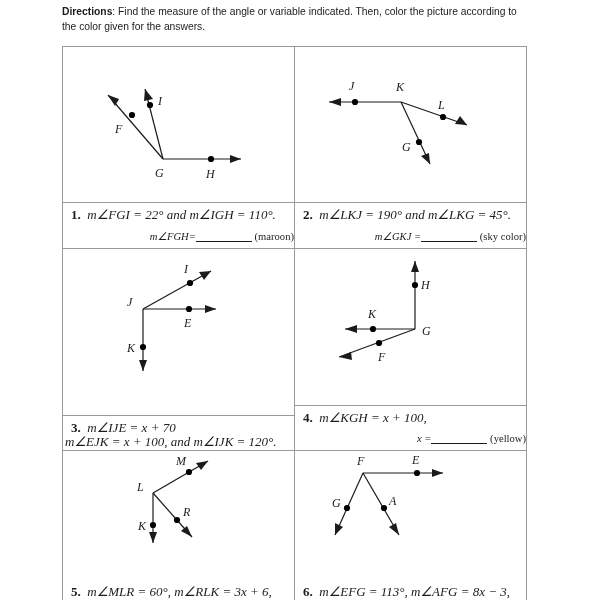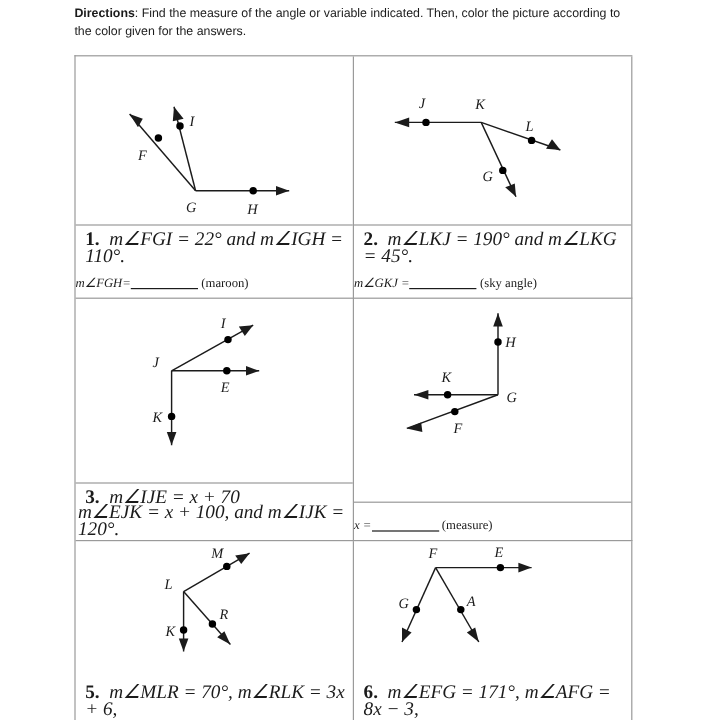--- a/index.html
+++ b/index.html
@@ -52,31 +52,31 @@
     position:relative;
     flex:1 1 auto;
     overflow:hidden;
   }
   .fig.bordered{border-bottom:1px solid #9a9a9a;}
   .fig svg{position:absolute;left:0;top:0;}
 
   .stmt{
     flex:0 0 auto;
     padding:5px 0 2px 0;
-    font-size:16px;
+    font-size:13px;
     line-height:13.5px;
     font-style:italic;
   }
   .stmt .num{font-style:normal;font-weight:bold;}
   .stmt .l1{padding-left:8px;}
   .stmt .l2{padding-left:2px;font-style:italic;}
   .ans{
     flex:0 0 auto;
     padding:7px 0 6px 0;
-    text-align:left;
+    text-align:right;
     font-size:10.6px;
     font-style:italic;
   }
   .ans .blank{
     display:inline-block;
     width:56px;
     border-bottom:1px solid #1b1b1b;
     vertical-align:-2px;
   }
   .ans .color{font-style:normal;}
@@ -154,21 +154,21 @@
             <text class="lbl" x="101" y="44">K</text>
             <text class="lbl" x="143" y="62">L</text>
             <text class="lbl" x="107" y="104">G</text>
           </svg>
         </div>
         <div class="stmt">
           <div class="l1"><span class="num">2.</span>&nbsp;&nbsp;<span>m∠LKJ = 190° and  m∠LKG = 45°.</span></div>
         </div>
         <div class="ans">
           <span>m∠GKJ =</span><span class="blank"></span>
-          <span class="color">(sky angle)</span>
+          <span class="color">(sky color)</span>
         </div>
       </div>
     </div>
 
     <div class="row row-2">
 
       <div class="cell">
         <div class="fig bordered">
           <svg width="232" height="135" viewBox="0 0 232 135">
             <g class="ray">
@@ -208,24 +208,25 @@
             <circle class="dot" cx="120" cy="36" r="3.1"></circle>
             <circle class="dot" cx="78" cy="80" r="3.1"></circle>
             <circle class="dot" cx="84" cy="94" r="3.1"></circle>
             <text class="lbl" x="126" y="40">H</text>
             <text class="lbl" x="73" y="69">K</text>
             <text class="lbl" x="127" y="86">G</text>
             <text class="lbl" x="83" y="112">F</text>
           </svg>
         </div>
         <div class="stmt">
+          <div class="l1"><span class="num">4.</span>&nbsp;&nbsp;<span>m∠KGH = x + 100,</span></div>
         </div>
         <div class="ans">
           <span>x =</span><span class="blank"></span>
-          <span class="color">(measure)</span>
+          <span class="color">(yellow)</span>
         </div>
       </div>
     </div>
 
     <div class="row row-3">
 
       <div class="cell">
         <div class="fig">
           <svg width="232" height="100" viewBox="0 0 232 100">
             <g class="ray">
@@ -239,21 +240,21 @@
             <circle class="dot" cx="126" cy="21" r="3.1"></circle>
             <circle class="dot" cx="114" cy="69" r="3.1"></circle>
             <circle class="dot" cx="90" cy="74" r="3.1"></circle>
             <text class="lbl" x="113" y="14">M</text>
             <text class="lbl" x="74" y="40">L</text>
             <text class="lbl" x="120" y="65">R</text>
             <text class="lbl" x="75" y="79">K</text>
           </svg>
         </div>
         <div class="stmt">
-          <div class="l1"><span class="num">5.</span>&nbsp;&nbsp;<span>m∠MLR = 70°, m∠RLK = 3x + 6,</span></div>
+          <div class="l1"><span class="num">5.</span>&nbsp;&nbsp;<span>m∠MLR = 60°, m∠RLK = 3x + 6,</span></div>
         </div>
       </div>
 
       <div class="cell">
         <div class="fig">
           <svg width="232" height="100" viewBox="0 0 232 100">
             <g class="ray">
               <line x1="68" y1="22" x2="148" y2="22"></line>
               <line x1="68" y1="22" x2="40" y2="84"></line>
               <line x1="68" y1="22" x2="104" y2="84"></line>
@@ -264,19 +265,19 @@
             <circle class="dot" cx="122" cy="22" r="3.1"></circle>
             <circle class="dot" cx="52" cy="57" r="3.1"></circle>
             <circle class="dot" cx="89" cy="57" r="3.1"></circle>
             <text class="lbl" x="62" y="14">F</text>
             <text class="lbl" x="117" y="13">E</text>
             <text class="lbl" x="37" y="56">G</text>
             <text class="lbl" x="94" y="54">A</text>
           </svg>
         </div>
         <div class="stmt">
-          <div class="l1"><span class="num">6.</span>&nbsp;&nbsp;<span>m∠EFG = 171°, m∠AFG = 8x − 3,</span></div>
+          <div class="l1"><span class="num">6.</span>&nbsp;&nbsp;<span>m∠EFG = 113°, m∠AFG = 8x − 3,</span></div>
         </div>
       </div>
     </div>
 
   </div>
 </div>
 
 </body></html>

